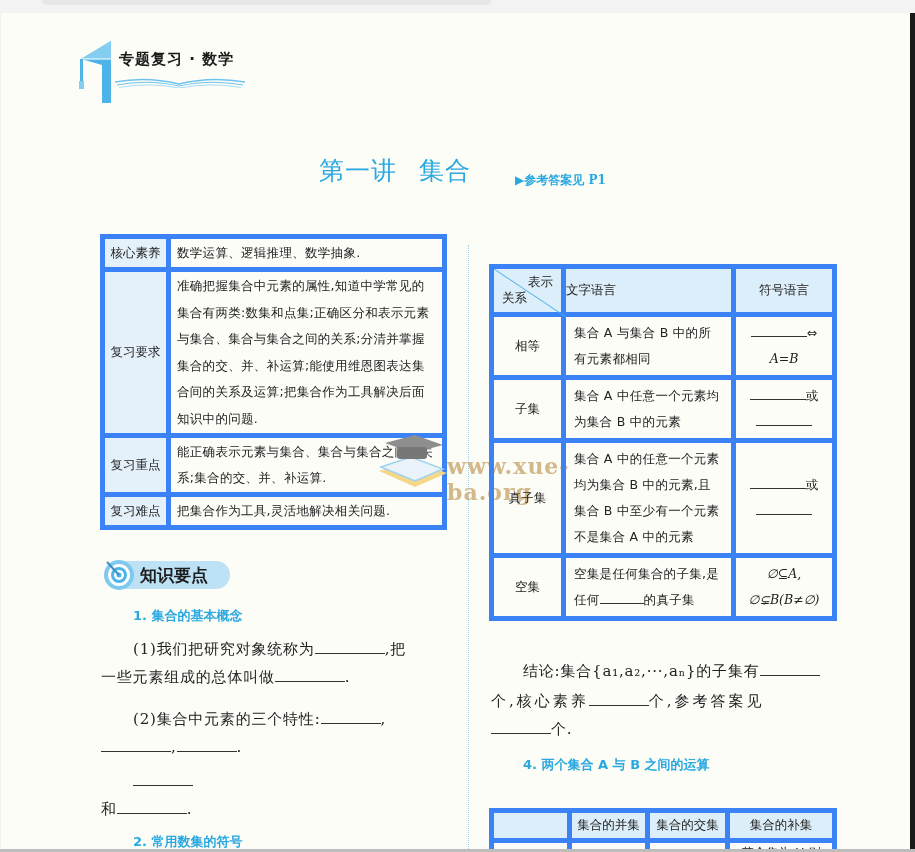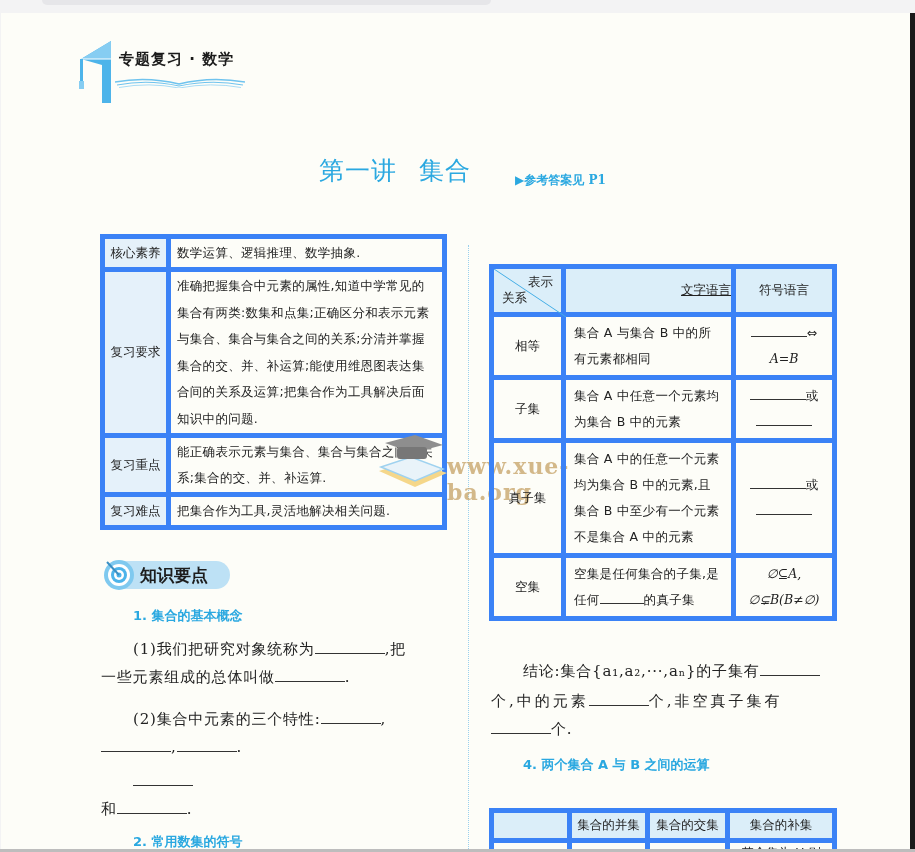--- a/index.html
+++ b/index.html
@@ -172,21 +172,21 @@
   <table class="tbl-right">
     <tbody>
         <tr class="hd">
       <td class="rel diag">
         <svg width="72" height="48" viewBox="0 0 72 48">
               <line x1="0" y1="0" x2="72" y2="48" stroke="#45aee6" stroke-width="1"></line>
             </svg>
         <span class="a">表示</span>
         <span class="b">关系</span>
       </td>
-      <td style="text-align:right;text-decoration:underline;">文字语言</td>
+      <td style="text-align:left;">文字语言</td>
       <td style="text-align:center;">符号语言</td>
     </tr>
     <tr>
       <td class="rel">相等</td>
       <td class="txt">集合 A 与集合 B 中的所有元素都相同</td>
       <td class="sym">
         <span class="blank"></span><span>⇔</span><br>
         <span class="it">A=B</span>
       </td>
     </tr>
@@ -216,21 +216,21 @@
         <span>∅⊊B(B≠∅)</span>
       </td>
     </tr>
   </tbody>
     </table>
 
   <div class="para" style="left:522px;top:644px;width:320px;">
     <span>结论:集合{a₁,a₂,···,aₙ}的子集有</span><span class="blank s"></span>
   </div>
   <div class="para" style="left:490px;top:674px;width:350px;letter-spacing:3px;">
-    <span>个,中的元素</span><span class="blank s"></span><span>个,非空真子集有</span>
+    <span>个,核心素养</span><span class="blank s"></span><span>个,参考答案见</span>
   </div>
   <div class="para" style="left:490px;top:702px;width:350px;">
     <span class="blank s"></span><span>个.</span>
   </div>
 
   <div class="subhead" style="left:522px;top:743px;">4. 两个集合 A 与 B 之间的运算</div>
 
   <table class="tbl-ops">
     <tbody>
         <tr>

